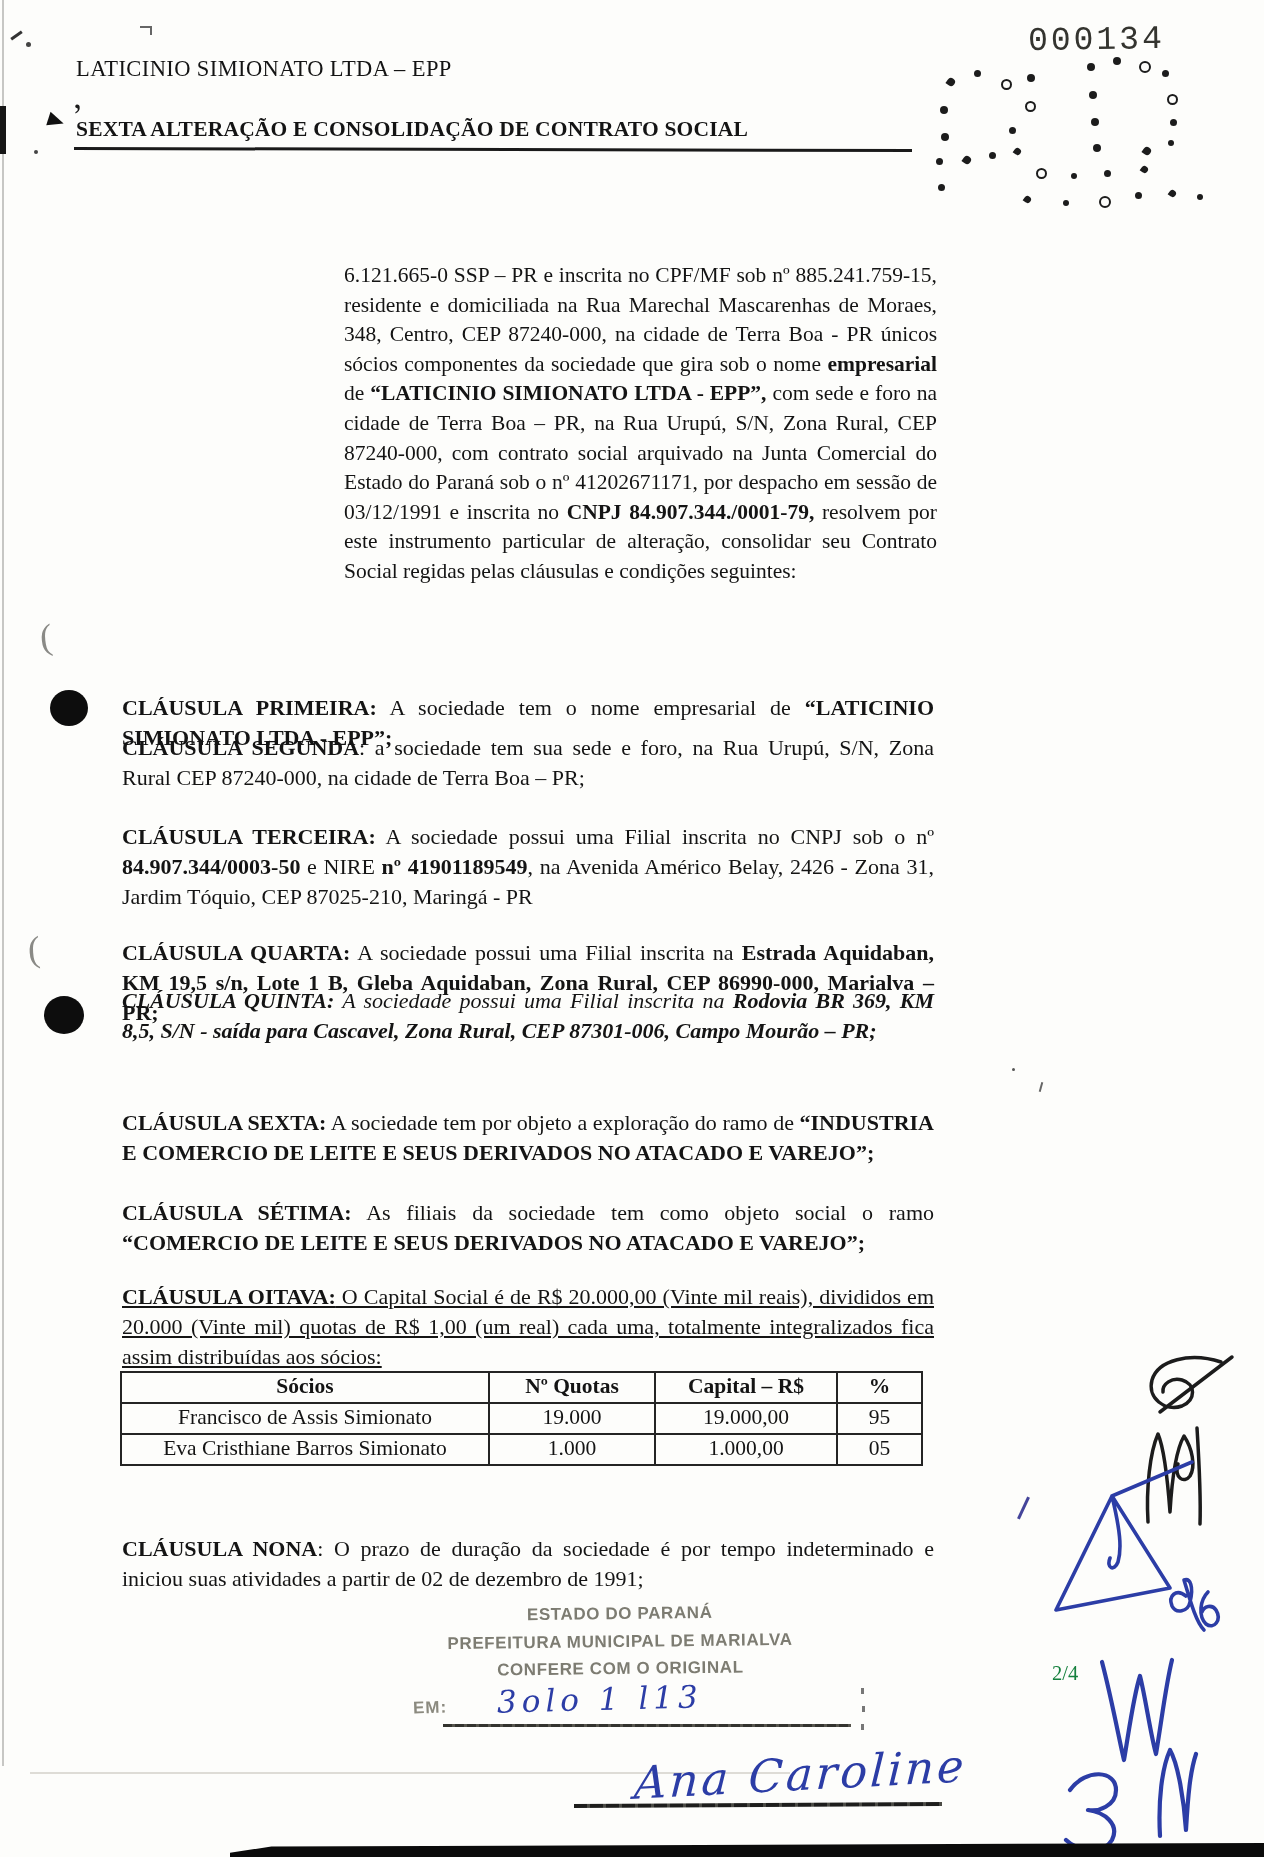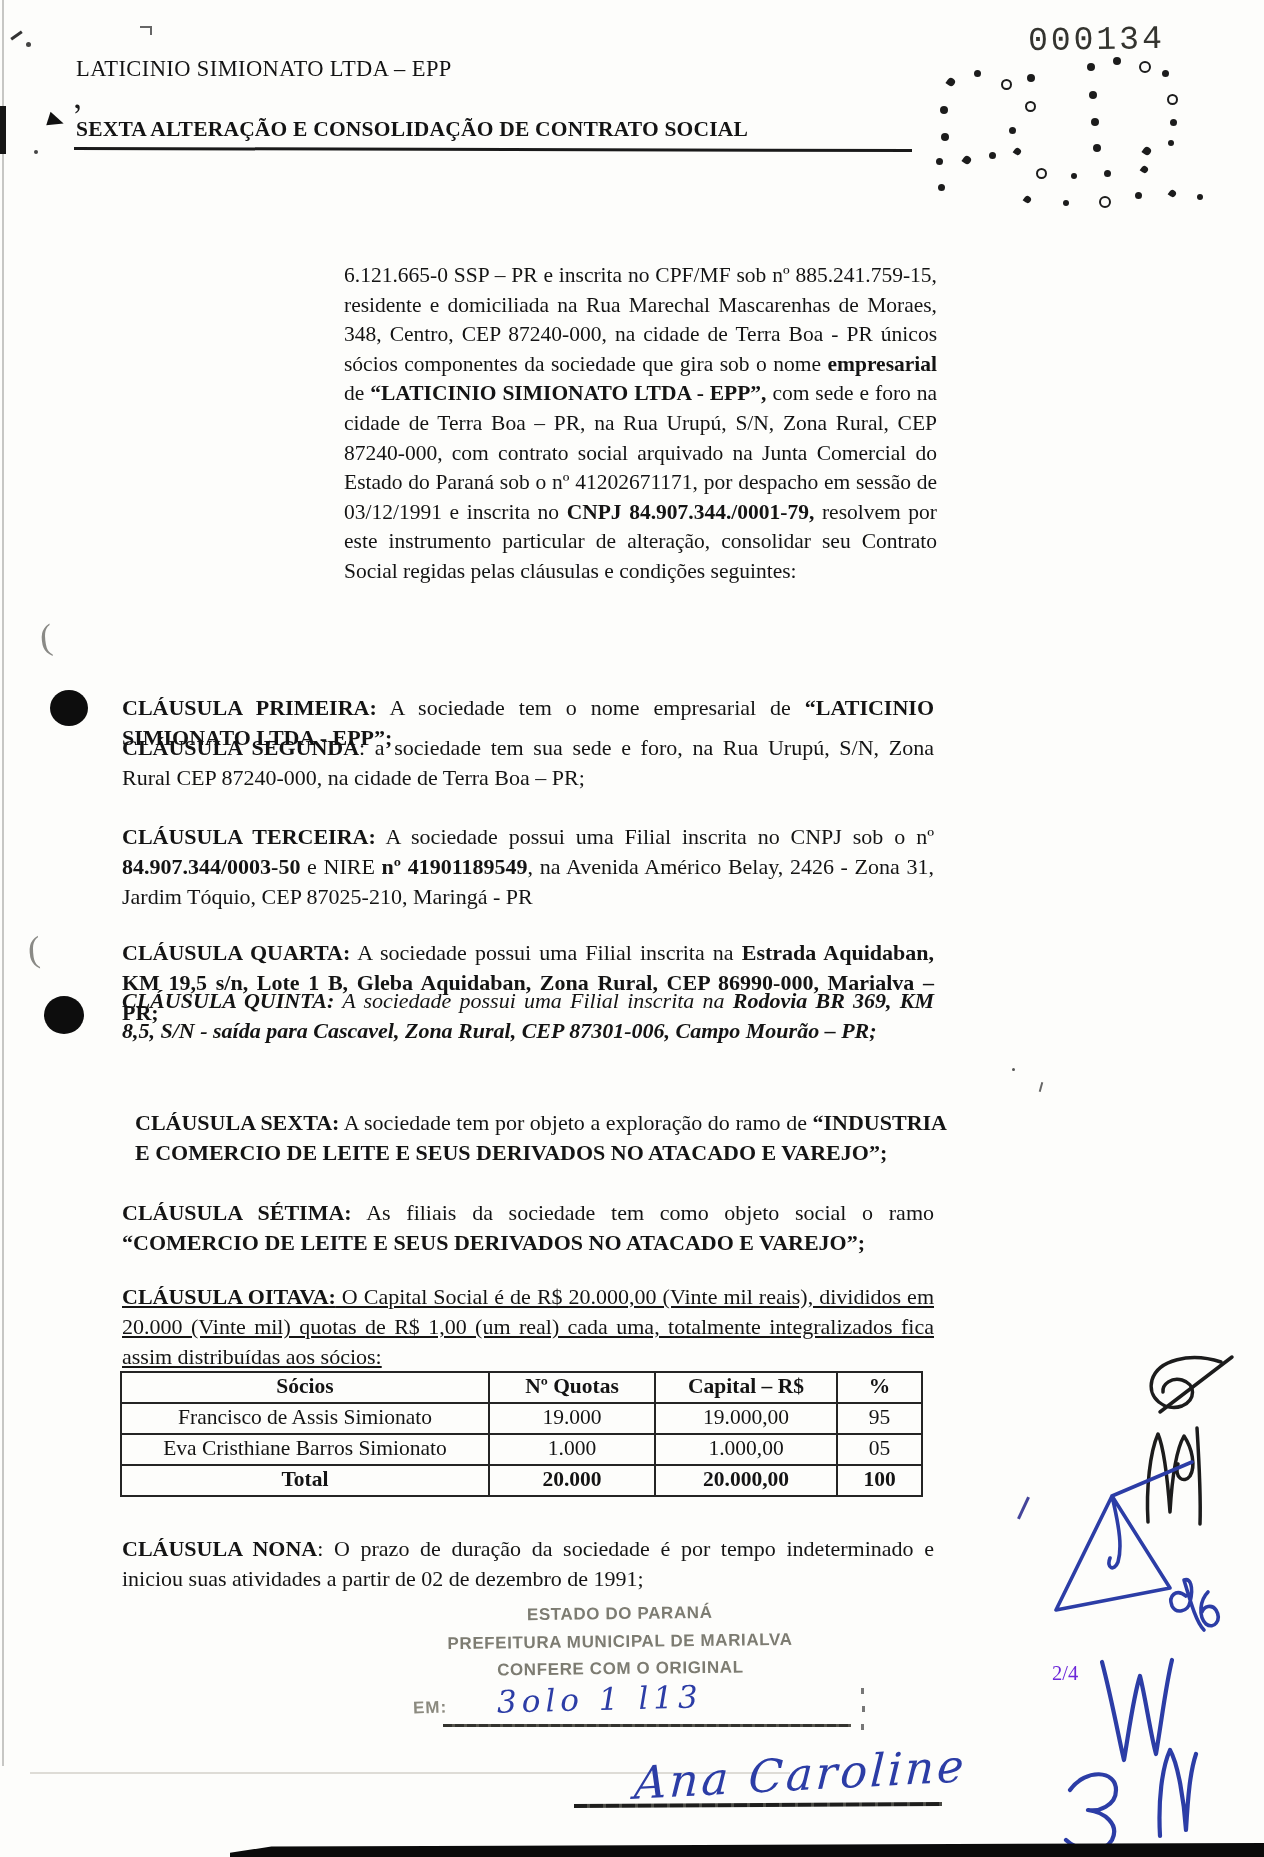--- a/index.html
+++ b/index.html
@@ -37,21 +37,21 @@
     font-weight:bold;font-size:17px;color:#78766a;transform:rotate(-2deg);letter-spacing:1px;opacity:.85;}
   .hand-date{position:absolute;left:497px;top:1681px;font-size:31px;color:var(--ink-blue,#2c3da6);
     font-style:italic;letter-spacing:5px;transform:rotate(-1.5deg);font-family:"DejaVu Serif",serif;}
   .em-underline{position:absolute;left:443px;top:1724px;width:408px;height:3px;
     background:repeating-linear-gradient(90deg,#33332e 0 9px,#55544c 9px 12px);}
   .signature{position:absolute;left:634px;top:1748px;font-size:45px;color:var(--ink-blue,#2c3da6);
     font-style:italic;transform:rotate(-3deg) skewX(-6deg);font-family:"DejaVu Serif",serif;letter-spacing:3px;}
   .sig-underline{position:absolute;left:574px;top:1803px;width:368px;height:4px;
     background:repeating-linear-gradient(90deg,#1e1e1c 0 13px,#4a4a44 13px 16px);transform:rotate(-.3deg);}
   .faint-line{position:absolute;left:30px;top:1772px;width:760px;height:2px;background:#dedcd6;}
-  .page-indicator{position:absolute;left:1052px;top:1662px;font-size:20.5px;color:#6d28d9;}
+  .page-indicator{position:absolute;left:1052px;top:1662px;font-size:20.5px;color:#15803d;}
   .bottom-bar{position:absolute;left:230px;top:1843px;width:1034px;height:14px;background:#0b0b0b;
     clip-path:polygon(0 70%,4% 25%,100% 0,100% 100%,0 100%);}
   
   .left-edge{position:absolute;left:2px;top:0;width:2px;height:1766px;background:#9b9b97;opacity:.55;}
   .left-mark{position:absolute;left:0;top:106px;width:6px;height:48px;background:#161616;}
   .hole-dot{position:absolute;background:#0d0d0d;border-radius:50%;}
   .paren{position:absolute;font-size:36px;color:#8a8a86;}
   .dot{position:absolute;background:#1c1c1c;border-radius:50%;}
   .dot.o{background:transparent;border:2.5px solid #1c1c1c;}
   .dot.c{border-radius:50% 50% 50% 0;transform:rotate(35deg);}
@@ -127,21 +127,21 @@
       <div class="dot c" style="left: 1169px; top: 190px; width: 7px; height: 7px;"></div>
       <div class="dot " style="left: 1197px; top: 194px; width: 6px; height: 6px;"></div>
     </div>
 
   <p class="para intro"><span>6.121.665-0 SSP – PR e inscrita no CPF/MF sob nº 885.241.759-15, residente e domiciliada na Rua Marechal Mascarenhas de Moraes, 348, Centro, CEP 87240-000, na cidade de Terra Boa - PR únicos sócios componentes da sociedade que gira sob o nome </span><b>empresarial</b><span> de </span><b>“LATICINIO SIMIONATO LTDA - EPP”,</b><span> com sede e foro na cidade de Terra Boa – PR, na Rua Urupú, S/N, Zona Rural, CEP 87240-000, com contrato social arquivado na Junta Comercial do Estado do Paraná sob o nº 41202671171, por despacho em sessão de 03/12/1991 e inscrita no </span><b>CNPJ 84.907.344./0001-79,</b><span> resolvem por este instrumento particular de alteração, consolidar seu Contrato Social regidas pelas cláusulas e condições seguintes:</span></p>
   <p class="para clause" style="top:645px;margin-top:48px;"><b>CLÁUSULA PRIMEIRA:</b><span> A sociedade tem o nome empresarial de </span><b>“LATICINIO SIMIONATO LTDA - EPP”;</b></p>
   <p class="para clause" style="top:733px;"><b>CLÁUSULA SEGUNDA</b><span>: a sociedade tem sua sede e foro, na Rua Urupú, S/N, Zona Rural CEP 87240-000, na cidade de Terra Boa – PR;</span></p>
   <p class="para clause" style="top:822px;"><b>CLÁUSULA TERCEIRA:</b><span> A sociedade possui uma Filial inscrita no CNPJ sob o nº </span><b>84.907.344/0003-50</b><span> e NIRE </span><b>nº 41901189549</b><span>, na Avenida Américo Belay, 2426 - Zona 31, Jardim Tóquio, CEP 87025-210, Maringá - PR</span></p>
   <p class="para clause" style="top:938px;"><b>CLÁUSULA QUARTA:</b><span> A sociedade possui uma Filial inscrita na </span><b>Estrada Aquidaban, KM 19,5 s/n, Lote 1 B, Gleba Aquidaban, Zona Rural, CEP 86990-000, Marialva – PR;</b></p>
   <p class="para clause" style="top:986px;font-style:italic;"><b>CLÁUSULA QUINTA:</b><span> A sociedade possui uma Filial inscrita na </span><b>Rodovia BR 369, KM 8,5, S/N - saída para Cascavel, Zona Rural, CEP 87301-006, Campo Mourão – PR;</b></p>
-  <p class="para clause" style="top:1108px;margin-left:13px;"><b>CLÁUSULA SEXTA:</b><span> A sociedade tem por objeto a exploração do ramo de </span><b>“INDUSTRIA E COMERCIO DE LEITE E SEUS DERIVADOS NO ATACADO E VAREJO”;</b></p>
+  <p class="para clause" style="top:1108px;"><b>CLÁUSULA SEXTA:</b><span> A sociedade tem por objeto a exploração do ramo de </span><b>“INDUSTRIA E COMERCIO DE LEITE E SEUS DERIVADOS NO ATACADO E VAREJO”;</b></p>
   <p class="para clause" style="top:1198px;"><b>CLÁUSULA SÉTIMA:</b><span> As filiais da sociedade tem como objeto social o ramo </span><b>“COMERCIO DE LEITE E SEUS DERIVADOS NO ATACADO E VAREJO”;</b></p>
   <p class="para clause" style="top:1282px;text-decoration:underline;"><b>CLÁUSULA OITAVA:</b><span> O Capital Social é de R$ 20.000,00 (Vinte mil reais), divididos em 20.000 (Vinte mil) quotas de R$ 1,00 (um real) cada uma, totalmente integralizados fica assim distribuídas aos sócios:</span></p>
 
   <table class="partners">
     <colgroup>
       <col style="width:368px">
         <col style="width:166px">
         <col style="width:182px">
         <col style="width:85px">
     </colgroup>
@@ -159,26 +159,20 @@
           <td>19.000</td>
           <td>19.000,00</td>
           <td>95</td>
         </tr>
         <tr>
           <td>Eva Cristhiane Barros Simionato</td>
           <td>1.000</td>
           <td>1.000,00</td>
           <td>05</td>
         </tr>
-        <tr class="total">
-          <td>Total</td>
-          <td>20.000</td>
-          <td>20.000,00</td>
-          <td>100</td>
-        </tr>
       </tbody>
   </table>
 
   <p class="para clause" style="top:1534px;"><b>CLÁUSULA NONA</b><span>: O prazo de duração da sociedade é por tempo indeterminado e iniciou suas atividades a partir de 02 de dezembro de 1991;</span></p>
 
   <div class="stamp-block">
     <div class="stamp-line">ESTADO DO PARANÁ</div>
     <div class="stamp-line">PREFEITURA MUNICIPAL DE MARIALVA</div>
     <div class="stamp-line">CONFERE COM O ORIGINAL</div>
   </div>

